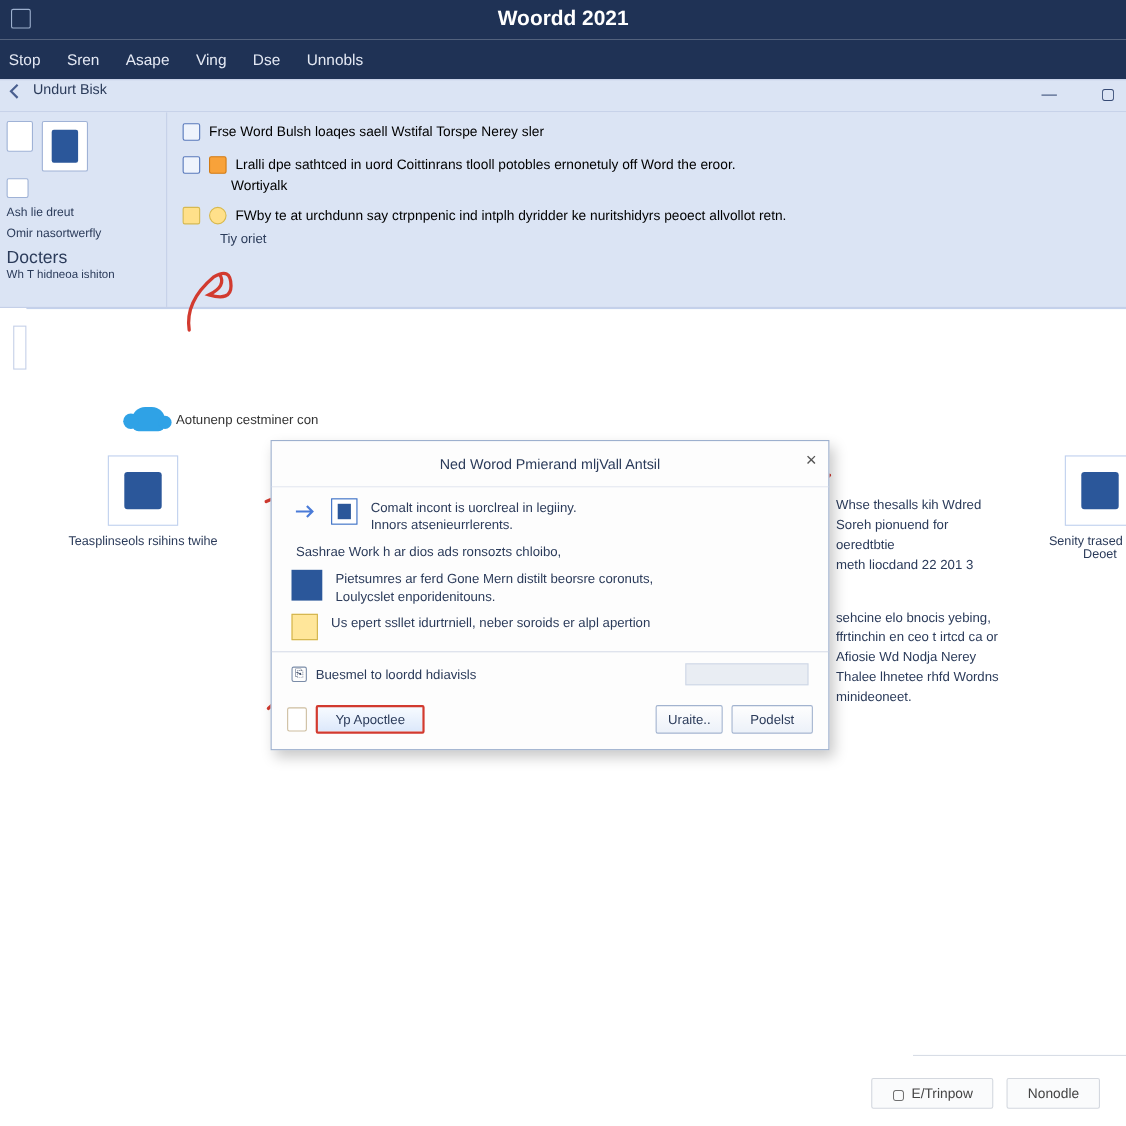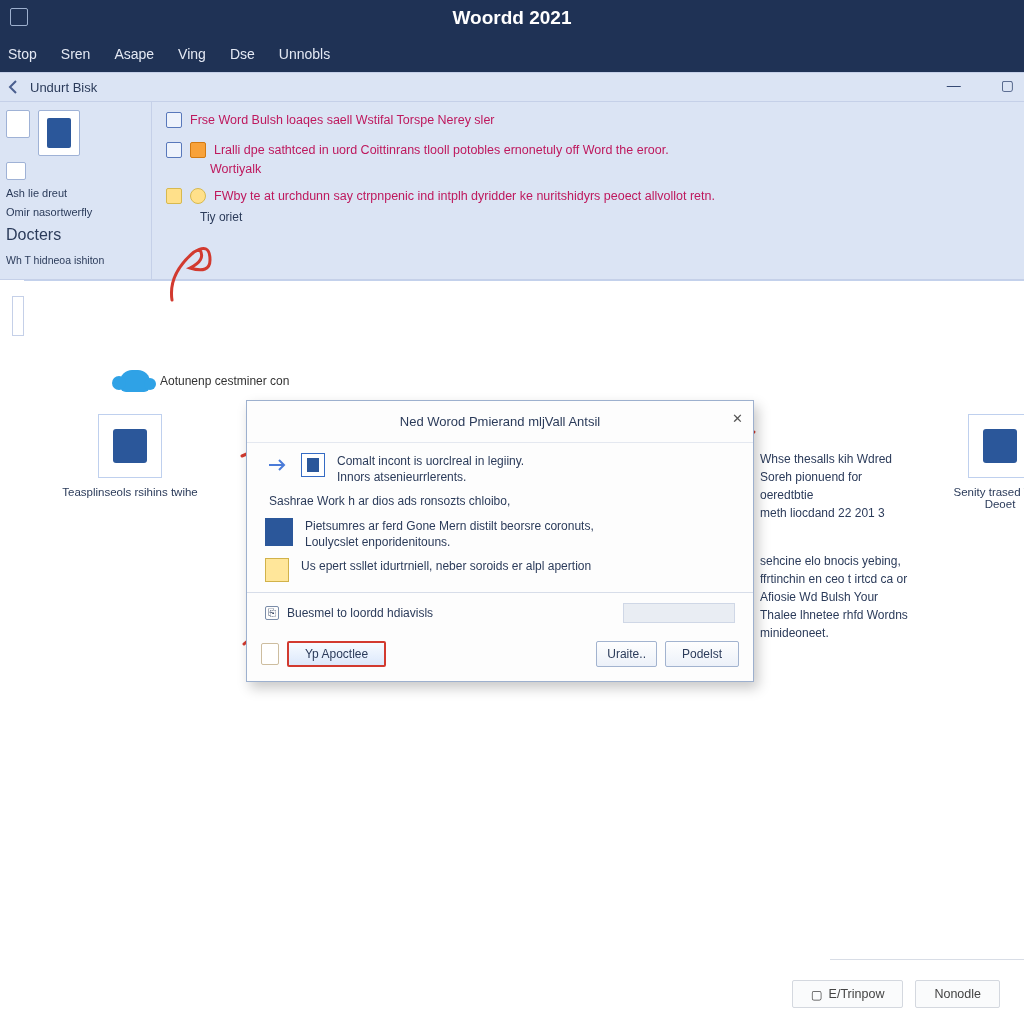--- a/index.html
+++ b/index.html
@@ -8,39 +8,39 @@
   
   .titlebar { height: 36px; background: #1f3255; color: #fff; display: flex; align-items: center; justify-content: center; position: relative; font-size: 19px; font-weight: 600; }
   .titlebar .qat { position: absolute; left: 10px; top: 8px; }
   .qat-icon { width: 18px; height: 18px; border: 1px solid #9db0ce; display: inline-block; border-radius: 2px; }
 
   
   .menubar { height: 36px; background: #1f3255; display: flex; align-items: center; padding-left: 8px; gap: 24px; color: #e4e9f4; font-size: 14px; }
   .menubar span { cursor: default; }
 
   
-  .subrow { height: 30px; background: #dbe4f4; border-top: 1px solid #c5d0e8; border-bottom: 1px solid #c5d0e8; display: flex; align-items: center; position: relative; }
+  .subrow { height: 30px; background: #dbe4f4; border-top: 1px solid #c5d0e8; border-bottom: 1px solid #c5d0e8; display: flex; align-items: flex-start; position: relative; }
   .subrow .back { width: 20px; height: 20px; margin-left: 4px; }
   .subrow .subtitle { margin-left: 6px; font-size: 13px; color: #2b3b5a; }
   .winctl { position: absolute; right: 10px; top: 4px; display: flex; gap: 40px; color: #364a74; font-size: 14px; }
 
   
   .panel { height: 178px; background: #dbe4f4; display: flex; border-bottom: 1px solid #c5d0e8; }
   .panel-left { width: 152px; padding: 8px 6px; border-right: 1px solid #c5d0e8; }
   .left-icons { display: flex; gap: 8px; margin-bottom: 6px; }
   .icon-box { width: 24px; height: 28px; background: #fff; border: 1px solid #9fb2d6; border-radius: 2px; position: relative; }
   .icon-box.big { width: 42px; height: 46px; display:flex; align-items:center; justify-content:center;}
   .icon-box.big::after{content:"";width:24px;height:30px;background:#2b579a;border-radius:2px;}
   .panel-left .lbl { font-size: 11px; color: #2b3b5a; line-height: 1.35; margin-top: 4px; }
   .panel-left .row2 { margin-top: 2px; }
   .panel-left .opts { margin-top: 6px; font-size: 16px; color: #2b3b5a; }
-  .panel-left .hint { margin-top: 10px; font-size: 10.5px; color: #2b3b5a; }
+  .panel-left .hint { font-size: 10.5px; color: #2b3b5a; }
 
   .panel-right { flex: 1; padding: 10px 14px; }
-  .info-line { display: flex; align-items: center; gap: 8px; margin-bottom: 14px; font-size: 12.5px; color: #be185d; }
+  .info-line { display: flex; align-items: center; gap: 8px; margin-bottom: 14px; font-size: 12.5px; color: #000000; }
   .mini-ico { width: 16px; height: 16px; display:inline-block; border:1px solid #5878bb; background:#eef3fc; border-radius:2px; flex-shrink:0;}
   .mini-ico.o { background:#f8a23a; border-color:#d27a12;}
   .mini-ico.y { background:#ffe08a; border-color:#d7b94f;}
   .ty { margin-left: 34px; font-size:12px; color:#2b3b5a; margin-top: -8px;}
 
   
   .ptr { position:absolute; width:52px; height:62px; }
   .ptr svg { width:100%; height:100%; overflow:visible;}
   .ptr1 { left: 166px; top: 244px;}
   .ptr2 { left: 240px; top: 432px;}
@@ -182,21 +182,21 @@
   <div>Deoet</div>
 </div>
 
 <div class="rtxt">
   <div>Whse thesalls kih Wdred</div>
   <div>Soreh pionuend for oeredtbtie</div>
   <div>meth liocdand 22 201 3</div>
   <div style="height:30px"></div>
   <div>sehcine elo bnocis yebing,</div>
   <div>ffrtinchin en ceo t irtcd ca or</div>
-  <div>Afiosie Wd Bulsh Your</div>
+  <div>Afiosie Wd Nodja Nerey</div>
   <div>Thalee lhnetee rhfd Wordns</div>
   <div>minideoneet.</div>
 </div>
 
 <div class="ptr ptr1"><svg>
       <path d="M6 56 Q 2 30 28 8 Q 44 -2 44 16 Q 44 30 24 24 Q 40 16 34 6" stroke="#d23a2f" stroke-width="3" fill="none" stroke-linecap="round"></path>
     </svg></div>
 <div class="ptr ptr2"><svg>
       <path d="M2 24 L30 12 L22 4 M30 12 L22 20" stroke="#d23a2f" stroke-width="3" fill="none" stroke-linecap="round"></path>
     </svg></div>

